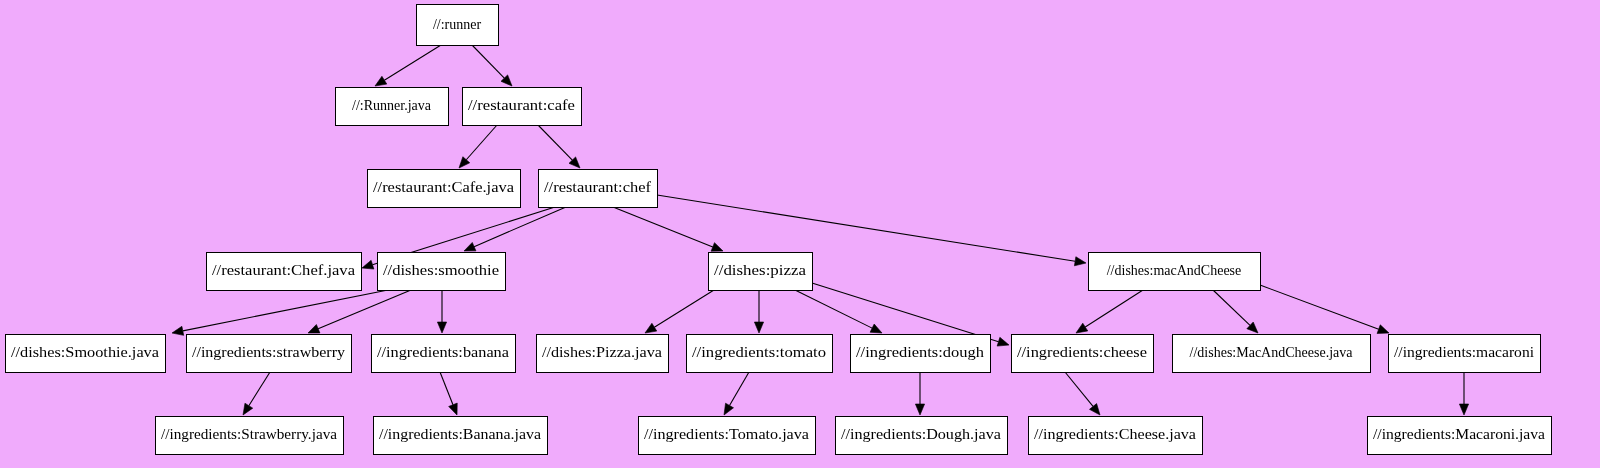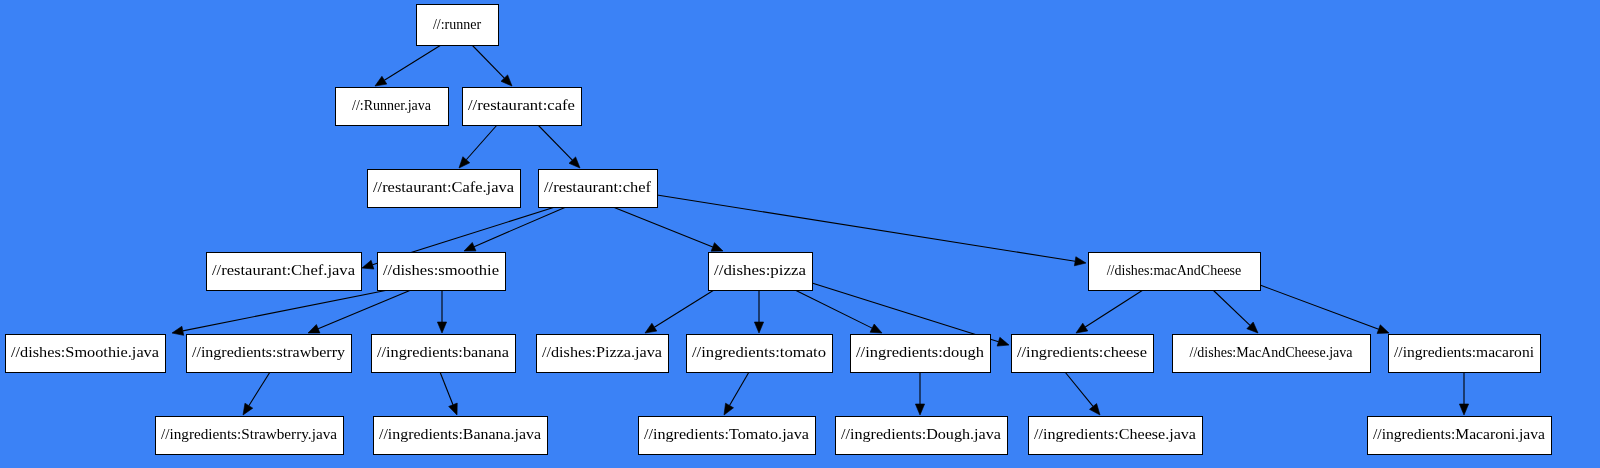--- a/index.html
+++ b/index.html
@@ -4,21 +4,21 @@
 <style>
   html, body {
     margin: 0;
     padding: 0;
     background: #ffffff;
   }
   #graph-root {
     position: relative;
     width: 1600px;
     height: 468px;
-    background: #3b82f6;
+    background: #f0abfc;
     font-family: "Liberation Serif", "DejaVu Serif", serif;
     overflow: hidden;
   }
   svg.graph-canvas {
     position: absolute;
     top: 0;
     left: 0;
     width: 1600px;
     height: 468px;
     display: block;

